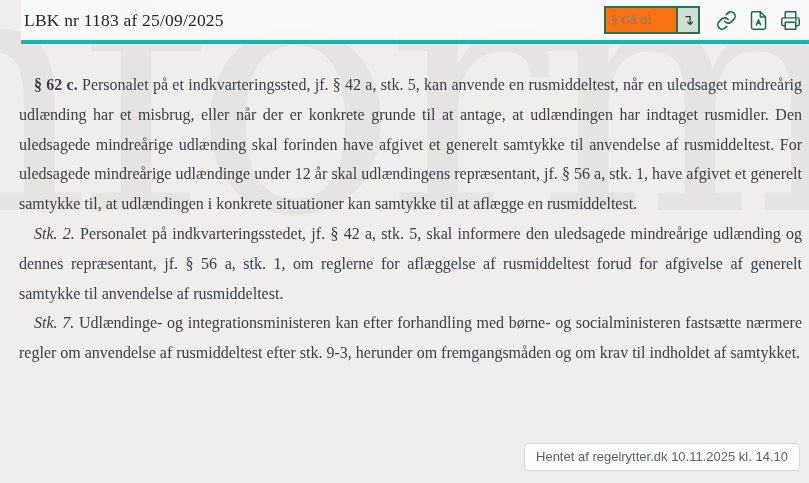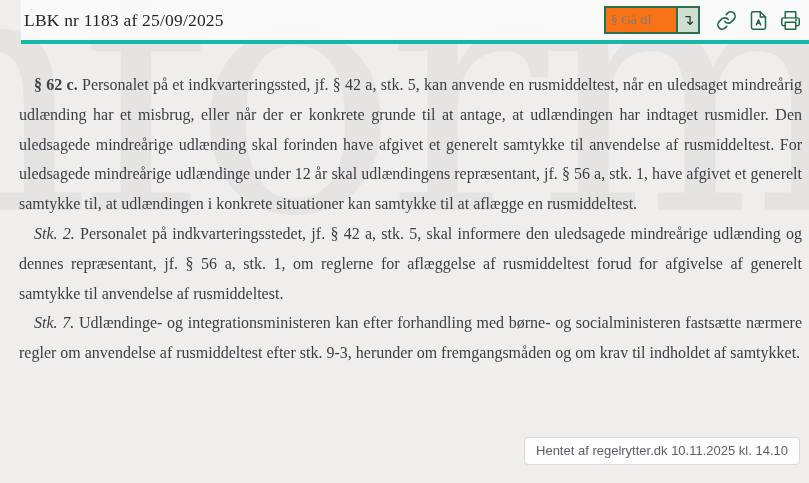--- a/index.html
+++ b/index.html
@@ -114,21 +114,21 @@
     text-align: justify;
     text-indent: 15px;
     color: #3a3e45;
   }
   .lead-bold { font-weight: bold; }
   .lead-italic { font-style: italic; }
 
   
   .stamp {
     position: absolute;
-    right: 9px; bottom: 18px;
+    right: 9px; bottom: 12px;
     z-index: 2;
     background: #fdfdfd;
     border: 1px solid #dadada;
     border-radius: 4px;
     padding: 5px 11px 6px;
     font-family: "Liberation Sans", sans-serif;
     font-size: 13px;
     color: #5c6167;
     white-space: nowrap;
   }

